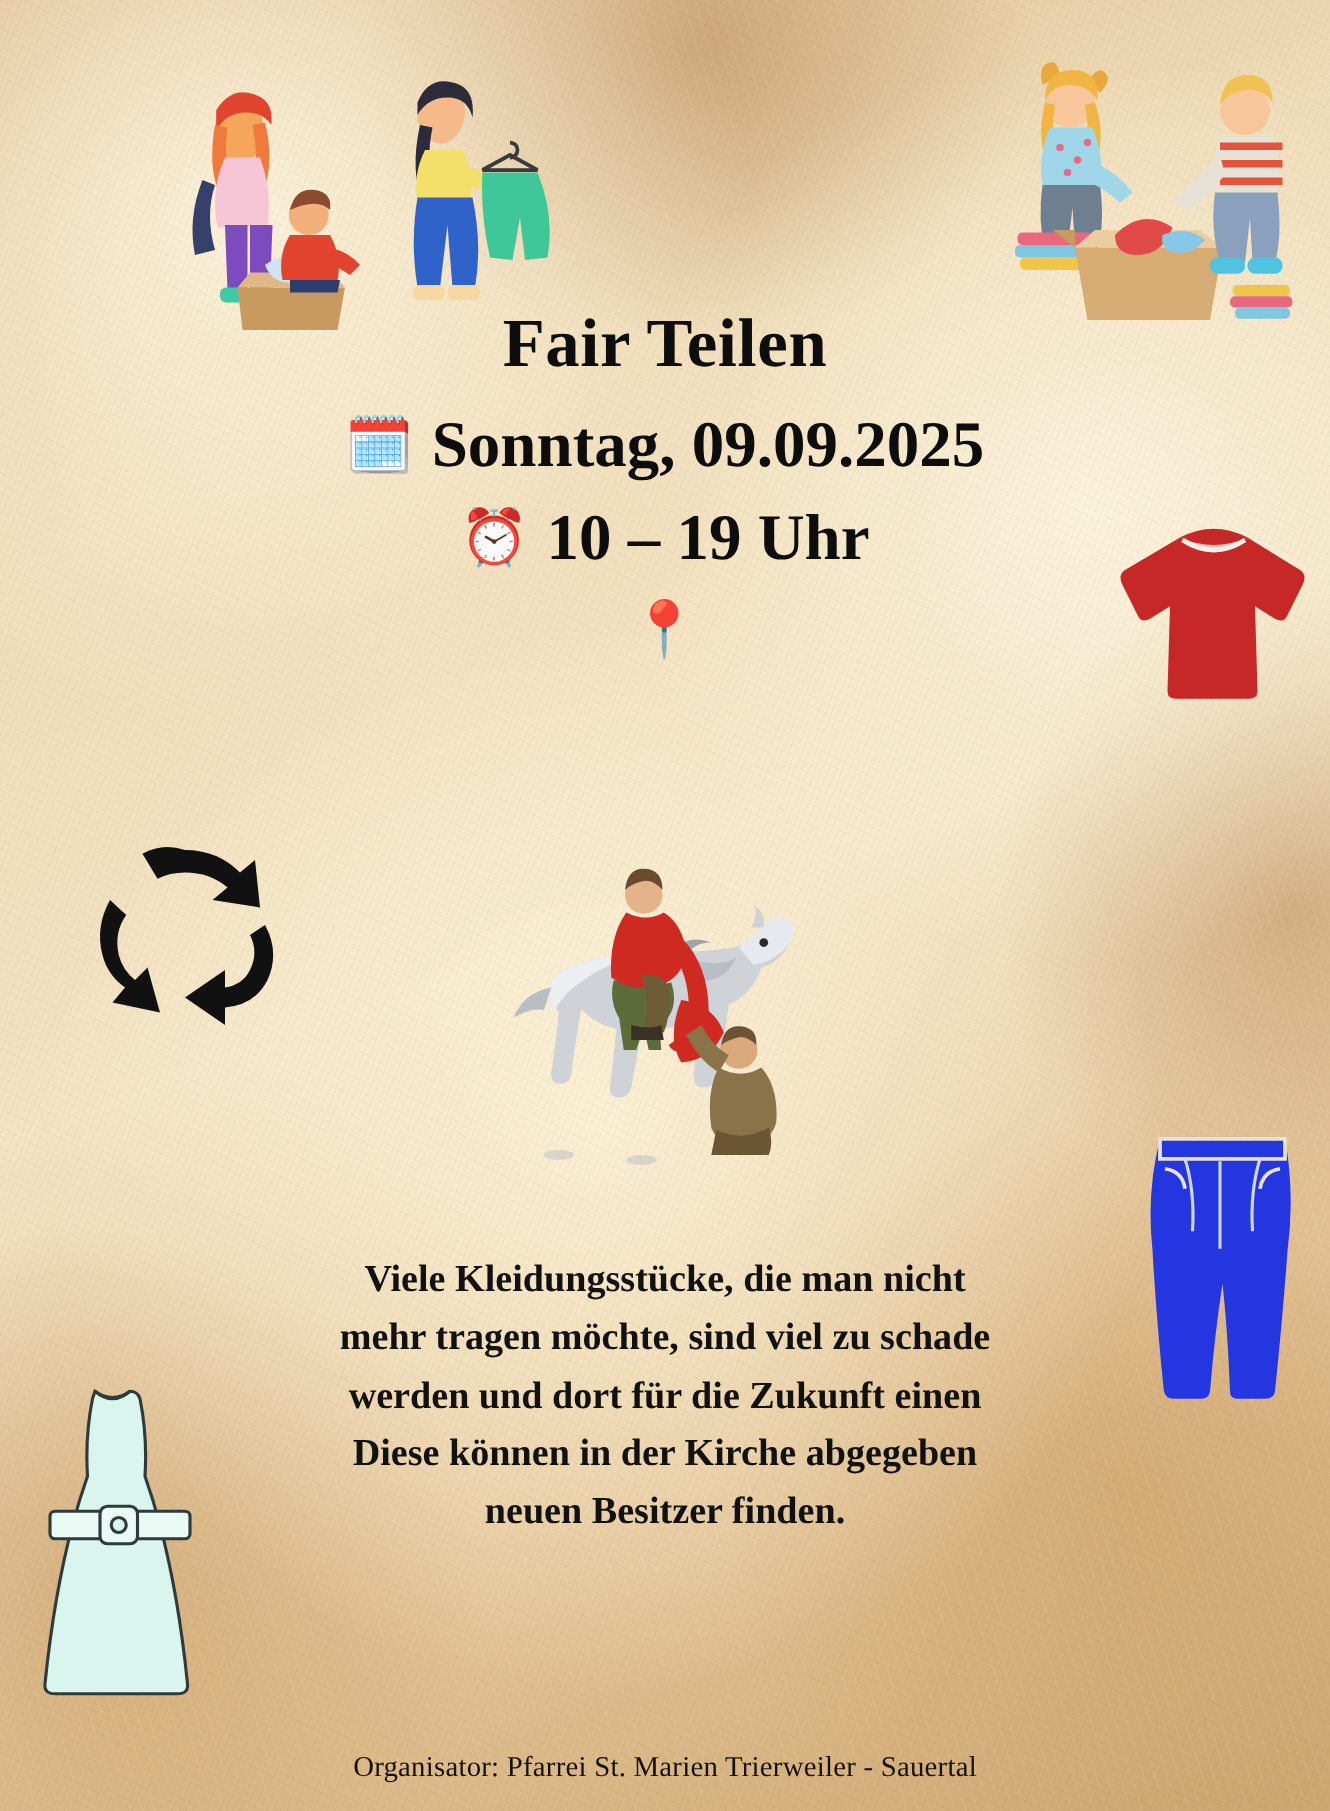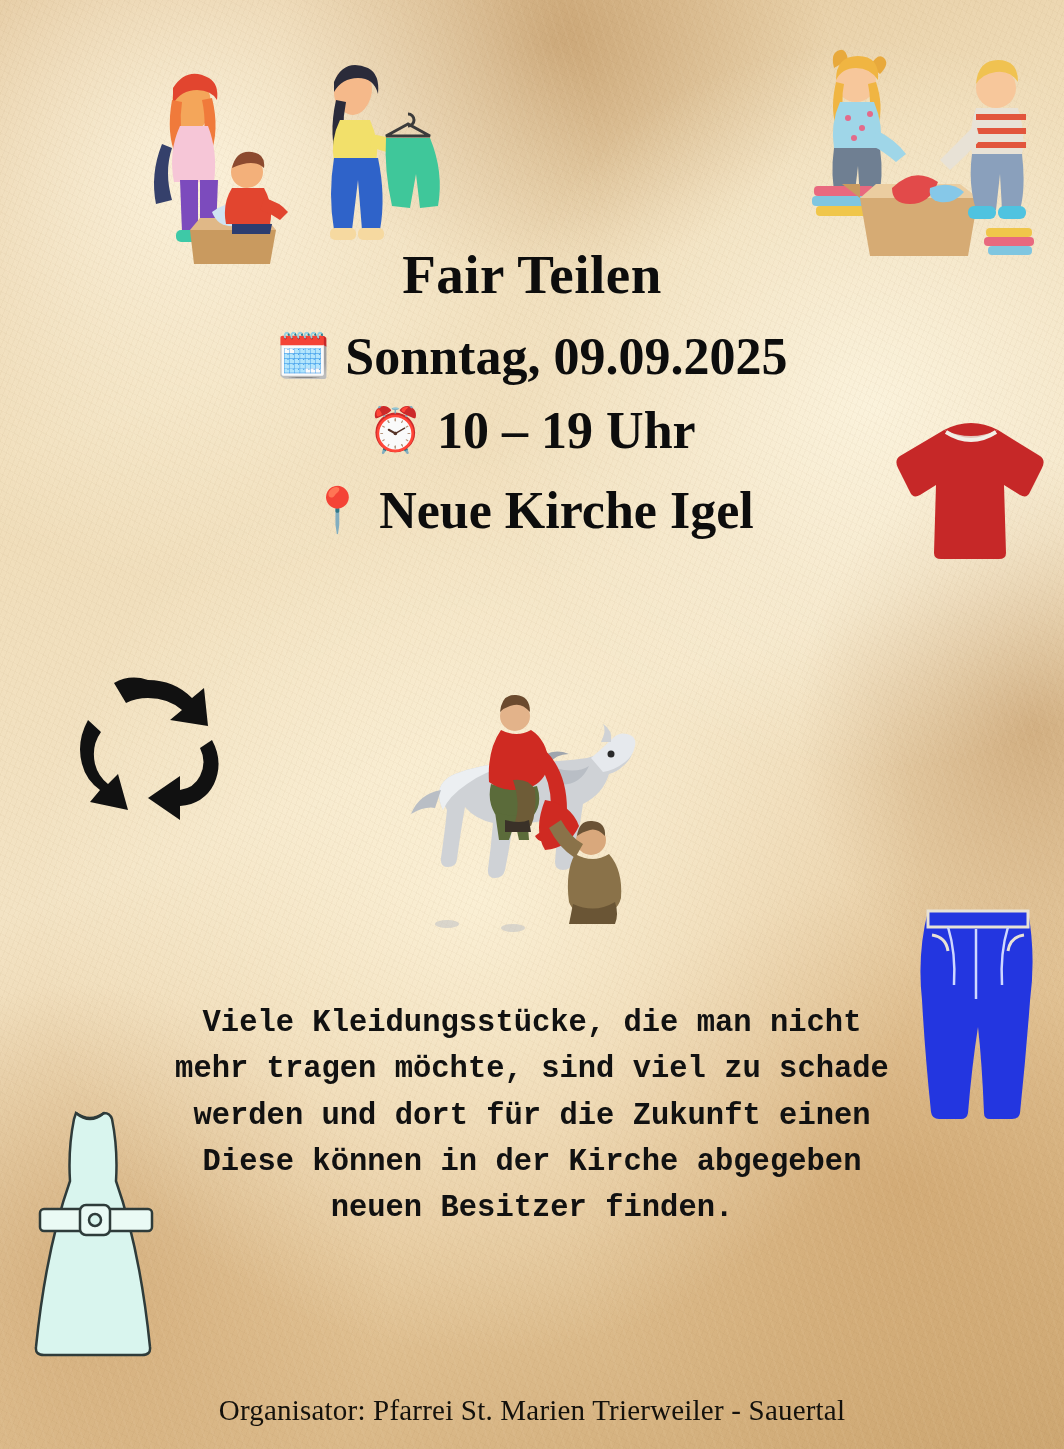--- a/index.html
+++ b/index.html
@@ -78,30 +78,30 @@
     position: absolute;
     left: 150px;
     top: 1000px;
     width: 764px;
     text-align: center;
     font-size: 30.5px;
     font-weight: bold;
     color: #111;
     line-height: 1.52;
   }
-  #body-text p { margin: 0; font-family: Liberation Mono, monospace; }
+  #body-text p { margin: 0; }
 
   
   #footer {
     position: absolute;
     left: 0;
     bottom: 22px;
     width: 1064px;
     text-align: center;
-    font-size: 29px;
+    font-size: 23px;
     color: #14110c;
     letter-spacing: 0.2px;
   }
 
   
   #art-women     { left: 72px;  top: 48px;  width: 300px; height: 215px; }
   #art-kids      { left: 800px; top: 38px;  width: 235px; height: 235px; }
   #art-sweater   { left: 886px; top: 408px; width: 170px; height: 170px; }
   #art-recycle   { left: 66px;  top: 668px; width: 165px; height: 150px; }
   #art-horse     { left: 395px; top: 672px; width: 290px; height: 290px; }
@@ -227,21 +227,20 @@
       <span>Sonntag, 09.09.2025</span>
     </div>
 
     <div class="info-line" id="line-time">
       <span class="emoji">⏰</span>
       <span>10 – 19 Uhr</span>
     </div>
 
     <div class="info-line" id="line-place">
       <span class="emoji">📍</span>
-      <span>Neue Kirche Igel</span>
     </div>
   </div>
 
   <div class="art" id="art-sweater">
     <svg viewBox="0 0 170 170" width="170" height="170">
       <path d="M58 22 q27 -14 54 0 l42 26 q6 4 2 12 l-12 24 q-3 7 -10 3 l-16 -10 l2 68 q0 6 -7 6 l-58 0 q-7 0 -7 -6 l2 -68 l-16 10 q-7 4 -10 -3 l-12 -24 q-4 -8 2 -12z" fill="#c62828"></path>
       <path d="M58 22 q27 18 54 0 q-27 12 -54 0z" fill="#e8e2d6" opacity="0.85"></path>
       <path d="M60 24 q25 16 50 0" fill="none" stroke="#f2efe6" stroke-width="4"></path>
     </svg>
   </div>

